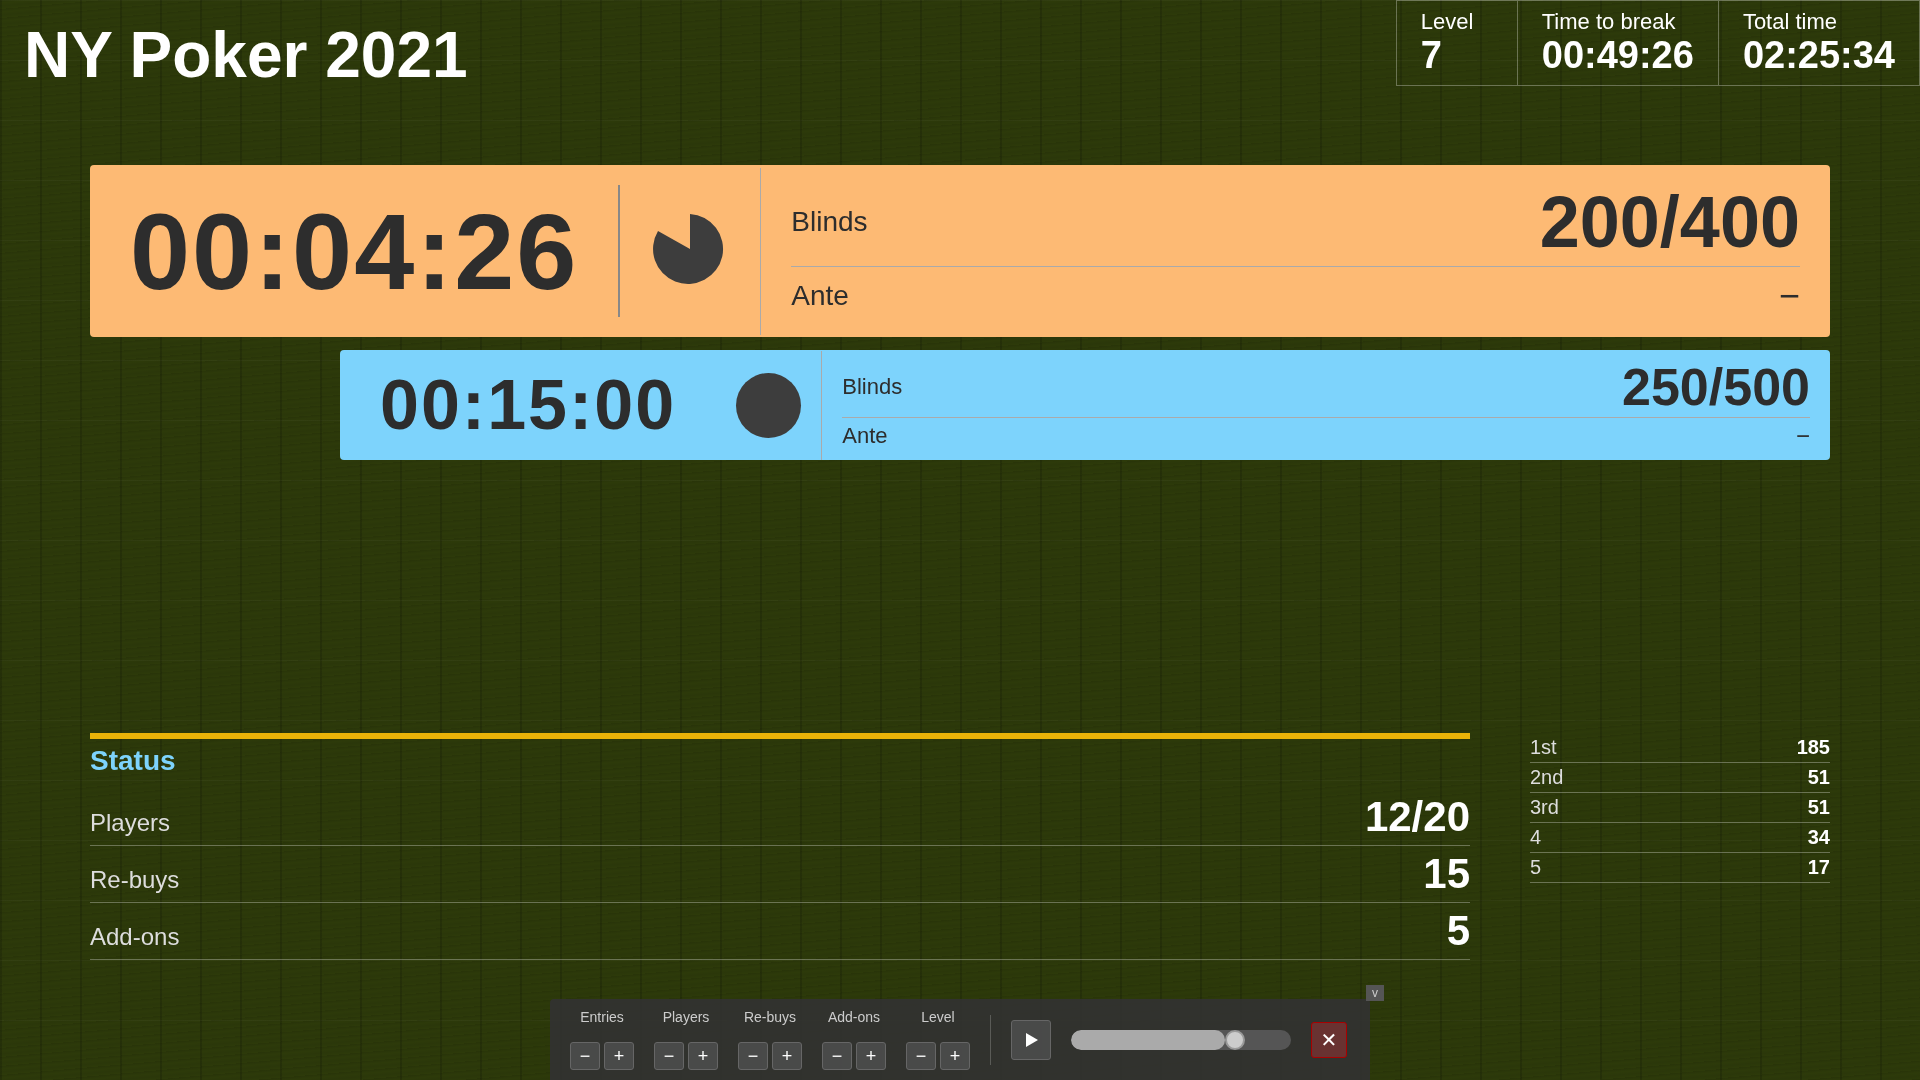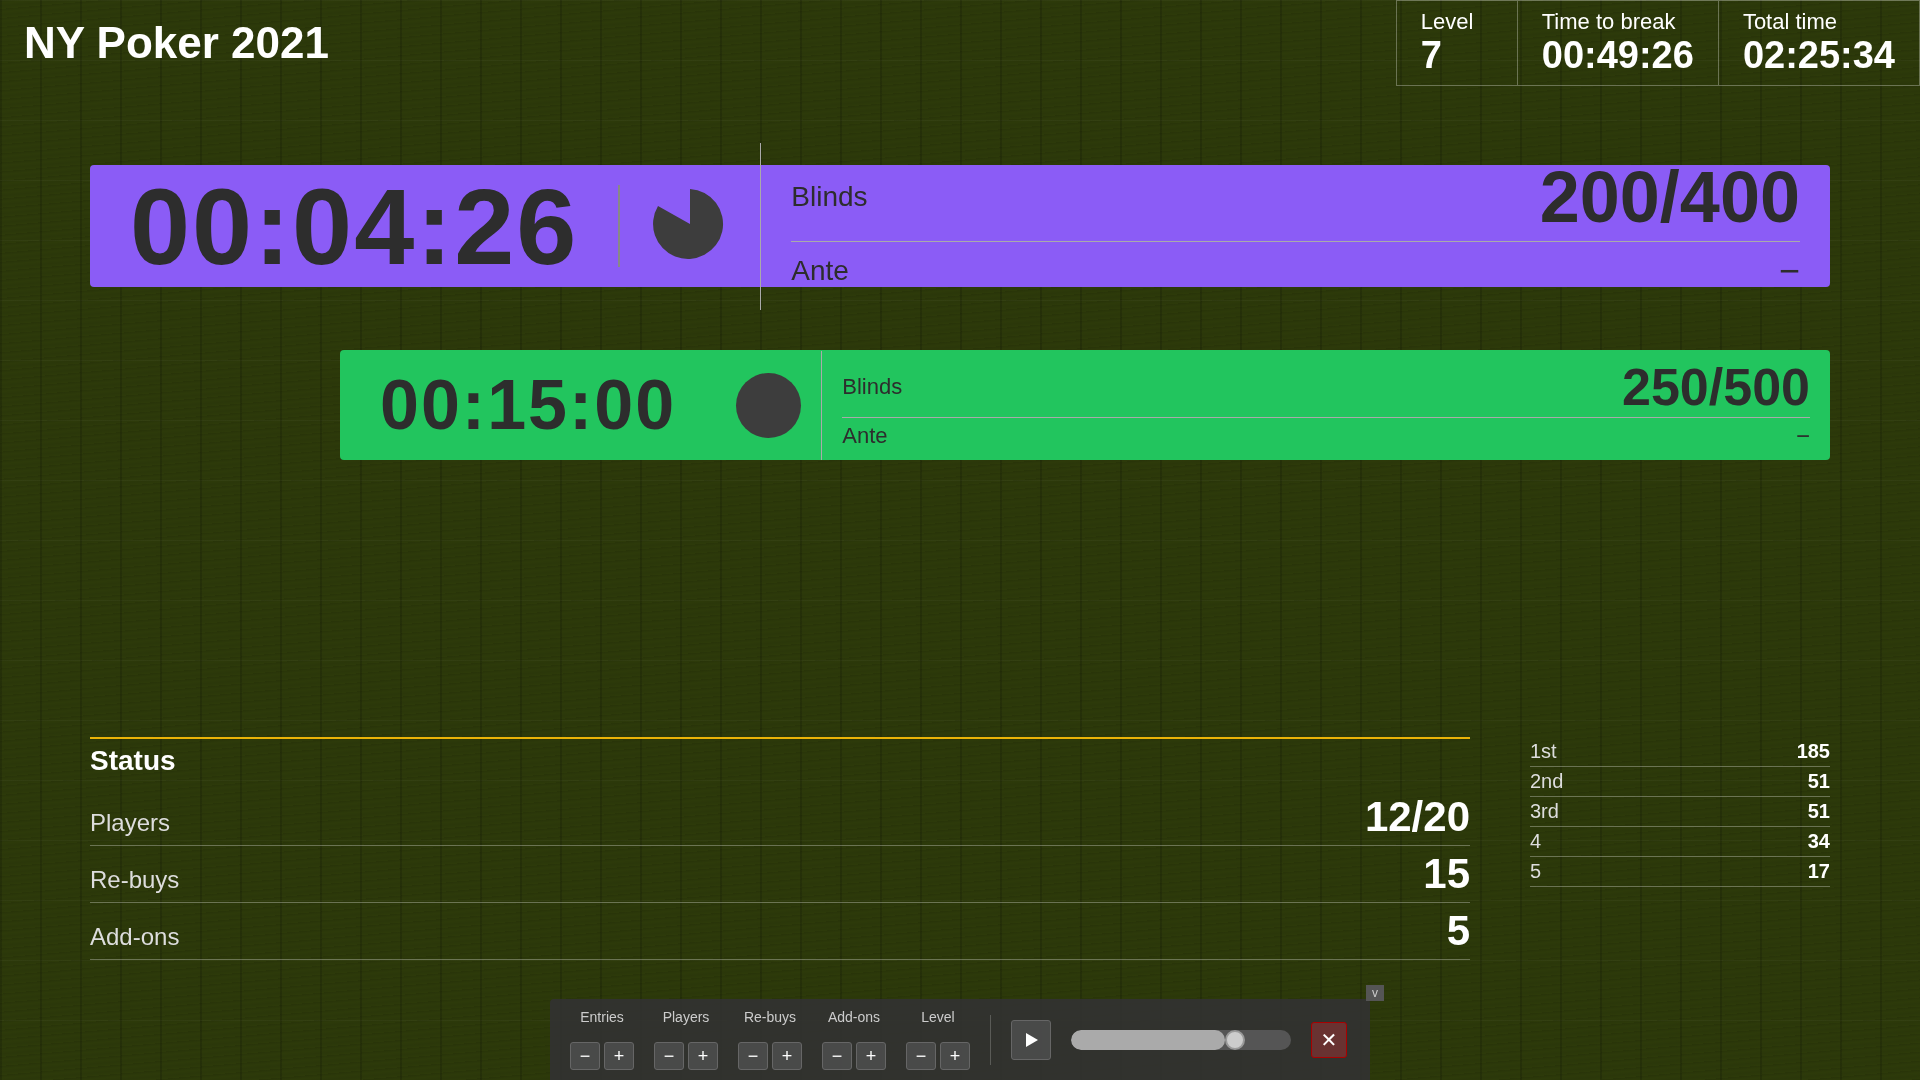--- a/index.html
+++ b/index.html
@@ -78,36 +78,36 @@
       color: #fff;
       display: block;
       line-height: 1.1;
     }
 
     
     .title {
       position: absolute;
       top: 18px;
       left: 24px;
-      font-size: 44px;
+      font-size: 64px;
       font-weight: bold;
       color: #fff;
     }
 
     
     .timer-card-main {
       position: absolute;
       top: 165px;
       left: 90px;
       right: 90px;
-      background: #8b5cf6;
+      background: #fdba74;
       border-radius: 4px;
       display: flex;
       align-items: center;
-      height: 122px;
+      height: 172px;
     }
 
     .timer-display-main {
       font-size: 108px;
       font-weight: bold;
       color: #2d2d2d;
       padding: 0 40px;
       letter-spacing: 2px;
       flex: 0 0 auto;
     }
@@ -164,21 +164,21 @@
       font-size: 36px;
       color: #2d2d2d;
     }
 
     
     .timer-card-next {
       position: absolute;
       top: 350px;
       left: 340px;
       right: 90px;
-      background: #22c55e;
+      background: #7dd3fc;
       border-radius: 4px;
       display: flex;
       align-items: center;
       height: 110px;
     }
 
     .timer-display-next {
       font-size: 70px;
       font-weight: bold;
       color: #2d2d2d;
@@ -248,22 +248,22 @@
       flex: 1;
     }
 
     .stats-column + .stats-column {
       margin-left: 60px;
     }
 
     .stats-title {
       font-size: 28px;
       font-weight: bold;
-      color: #ffffff;
-      border-top: 2px solid #eab308;
+      color: #7dd3fc;
+      border-top: 6px solid #eab308;
       padding-top: 6px;
       margin-bottom: 12px;
     }
 
     .stats-row {
       display: flex;
       justify-content: space-between;
       align-items: baseline;
       padding: 4px 0;
       border-bottom: 1px solid rgba(255,255,255,0.3);

